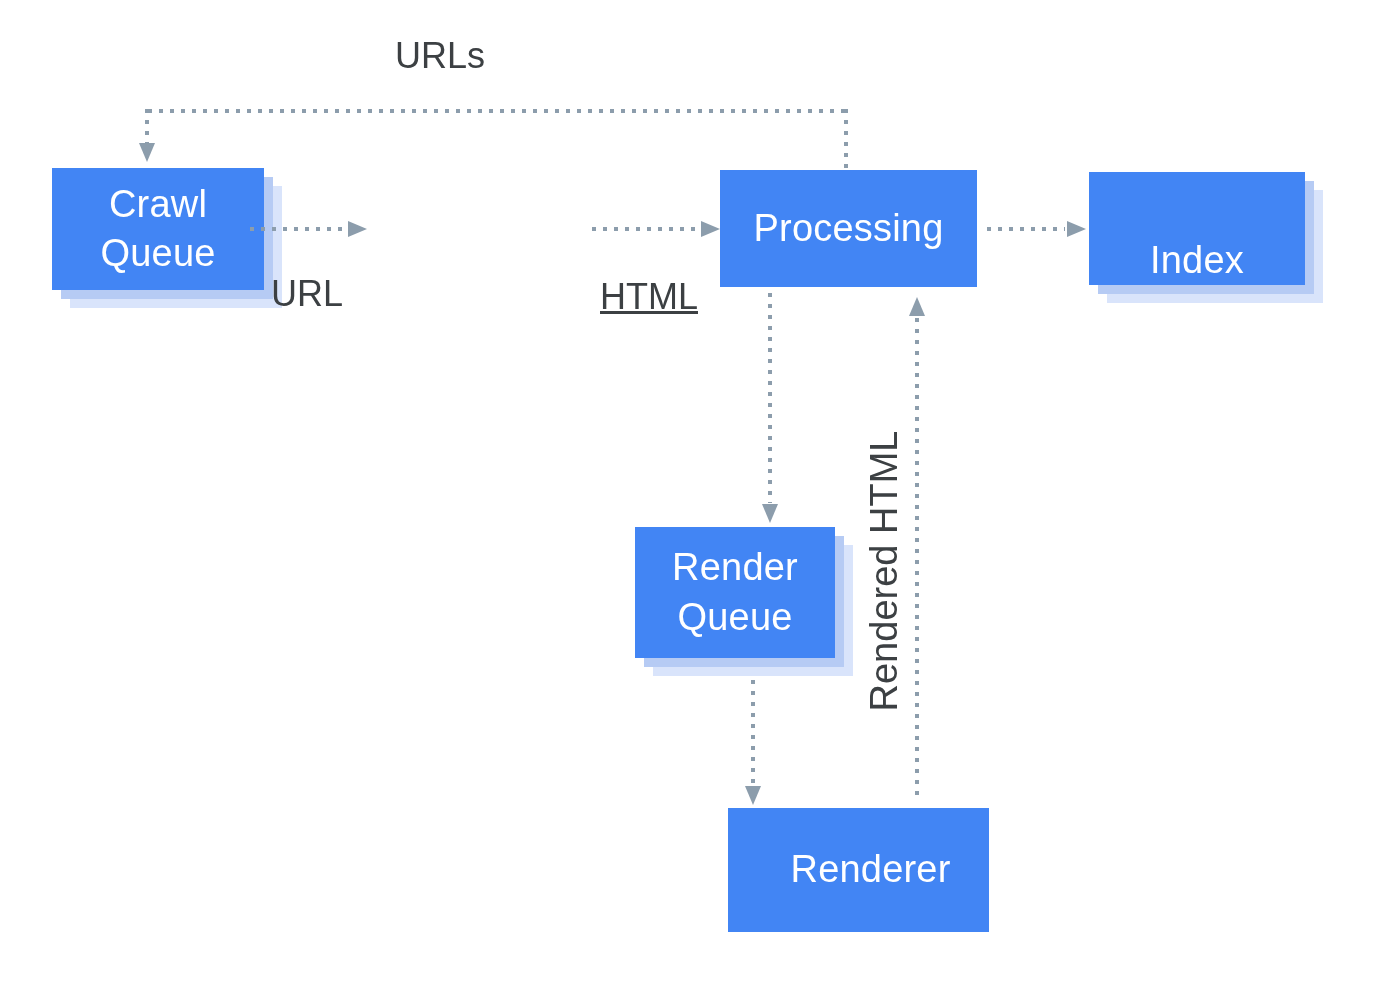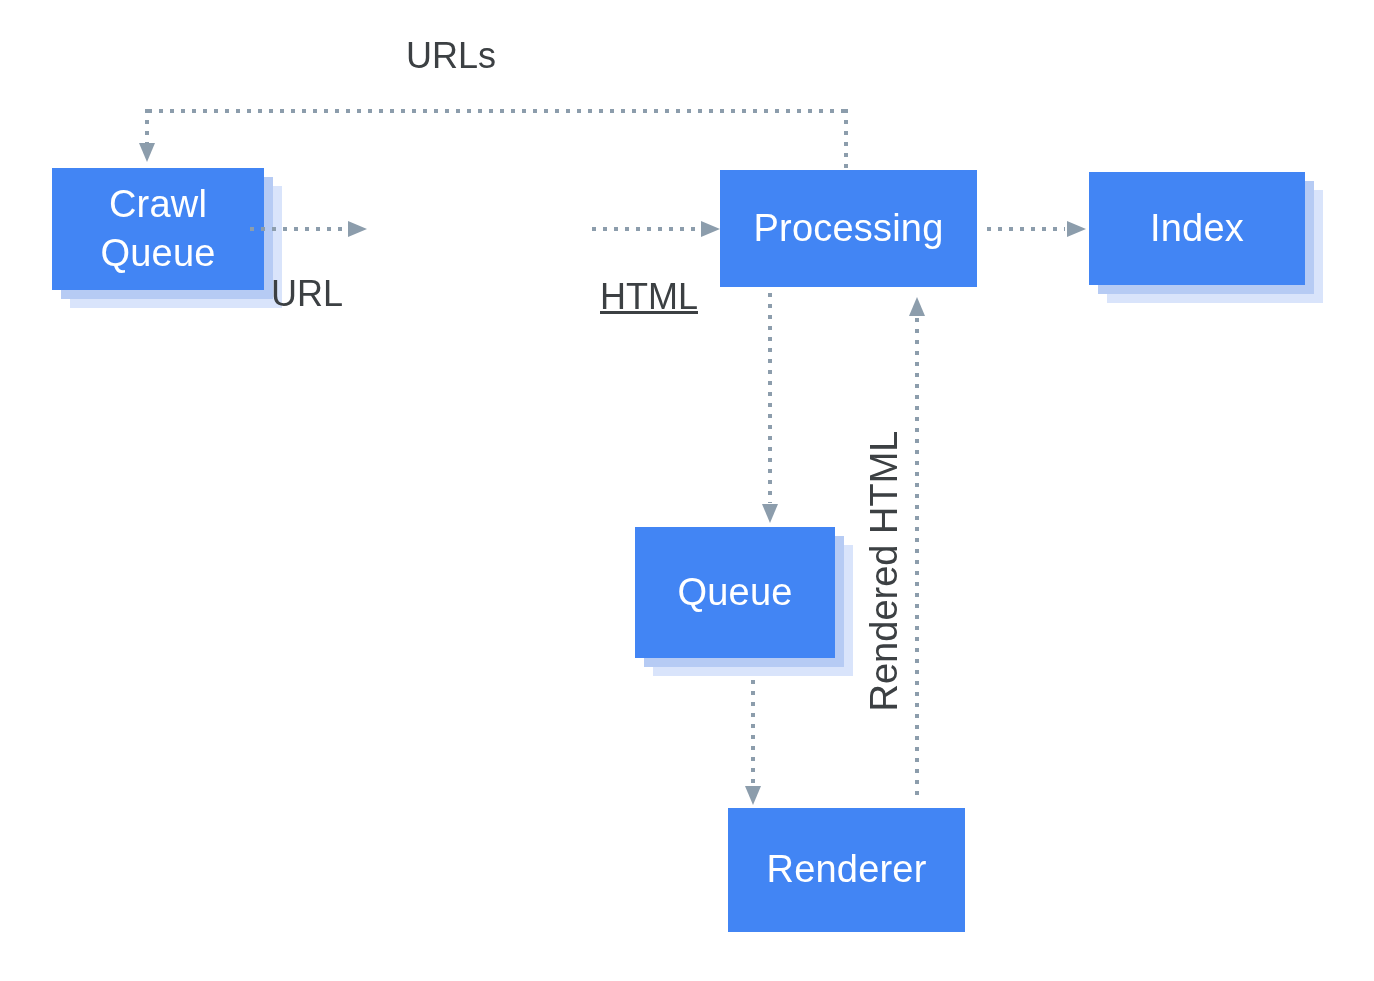--- a/index.html
+++ b/index.html
@@ -31,63 +31,64 @@
     position:absolute;color:var(--label-text,#3c4043);font-size:36px;font-weight:500;
     line-height:1;text-align:center;white-space:nowrap;
   }
   .rot{transform:translate(-50%,-50%) rotate(-90deg);transform-origin:center center;}
 </style>
 </head>
 <body>
 
 <div id="canvas">
 
-  <div class="edge-label" style="left:392px;top:38px;width:96px;margin-left:11px;">URLs</div>
+  <div class="edge-label" style="left:392px;top:38px;width:96px;">URLs</div>
 
   <div class="dots-h" style="left:148px;top:109px;width:698px;"></div>
   <div class="dots-v" style="left:145px;top:109px;height:34px;"></div>
   <div class="arrow down" style="left:139px;top:143px;"></div>
   <div class="dots-v" style="left:844px;top:109px;height:61px;"></div>
 
   <div class="node shadowed" style="left:52px;top:168px;width:212px;height:122px;">
     <span>Crawl</span>
     <span>Queue</span>
   </div>
 
 
   <div class="node" style="left:720px;top:170px;width:257px;height:117px;">
     <span>Processing</span>
   </div>
 
-  <div class="node shadowed" style="left:1089px;top:172px;width:216px;height:113px;">
+  <div class="node shadowed" style="left:1089px;top:172px;width:216px;height:113px;justify-content:flex-end;">
     <span>Index</span>
   </div>
 
   <div class="dots-h" style="left:250px;top:227px;width:96px;"></div>
   <div class="arrow right" style="left:348px;top:221px;"></div>
   <div class="edge-label" style="left:257px;top:276px;width:100px;">URL</div>
 
   <div class="dots-h" style="left:592px;top:227px;width:108px;"></div>
   <div class="arrow right" style="left:701px;top:221px;"></div>
   <div class="edge-label" style="left:584px;top:279px;width:130px;text-decoration:underline;">HTML</div>
 
   <div class="dots-h" style="left:987px;top:227px;width:78px;"></div>
   <div class="arrow right" style="left:1067px;top:221px;"></div>
 
   <div class="dots-v" style="left:768px;top:293px;height:210px;"></div>
   <div class="arrow down" style="left:762px;top:504px;"></div>
 
   <div class="node shadowed" style="left:635px;top:527px;width:200px;height:131px;">
+    <span>Render</span>
     <span>Queue</span>
   </div>
 
   <div class="dots-v" style="left:751px;top:680px;height:106px;"></div>
   <div class="arrow down" style="left:745px;top:786px;"></div>
 
-  <div class="node" style="left:728px;top:808px;width:237px;height:124px;">
+  <div class="node" style="left:728px;top:808px;width:237px;height:124px;padding-left:24px;">
     <span>Renderer</span>
   </div>
 
   <div class="arrow up" style="left:909px;top:297px;"></div>
   <div class="dots-v" style="left:915px;top:318px;height:482px;"></div>
   <div class="edge-label rot" style="left:884px;top:571px;font-size:38px;">Rendered HTML</div>
 
 </div>
 
 </body></html>

